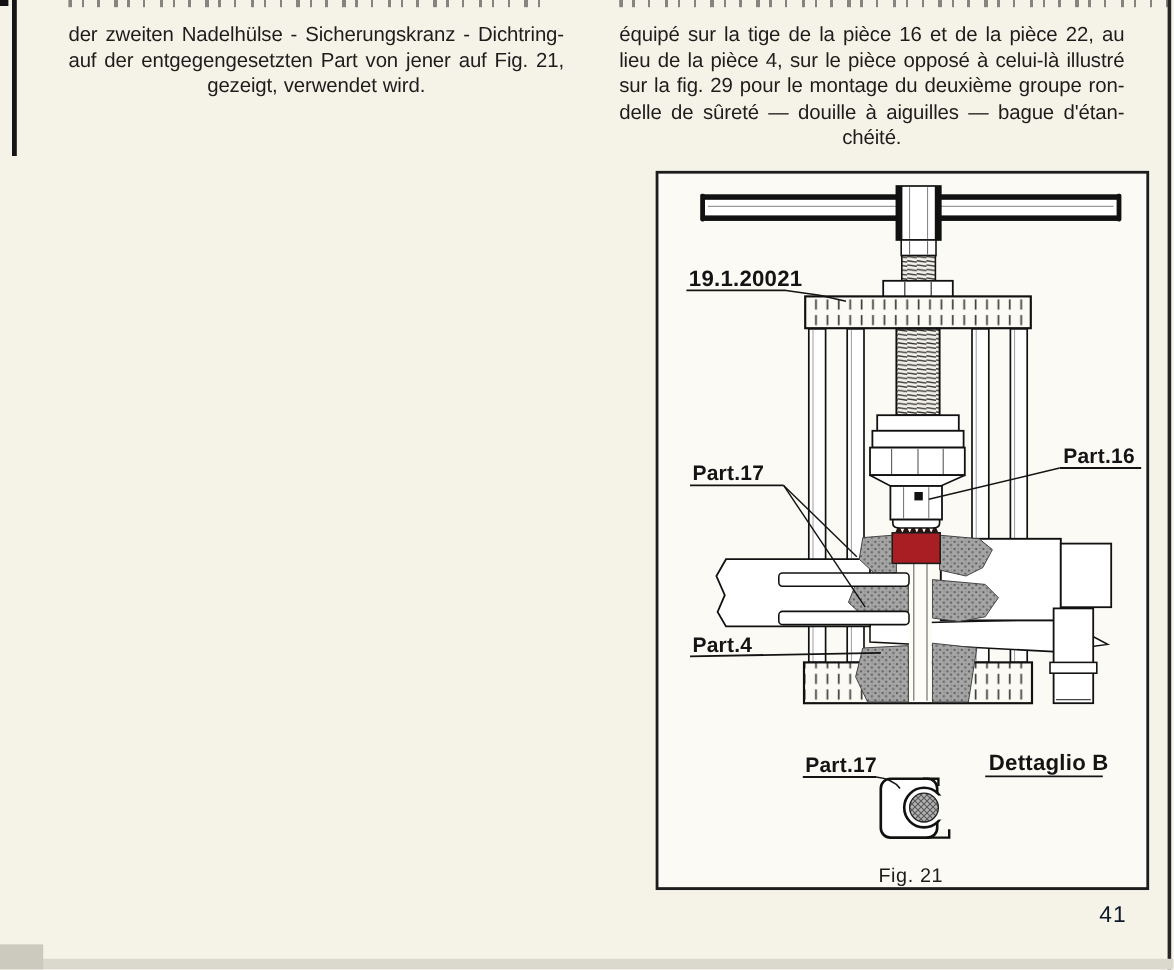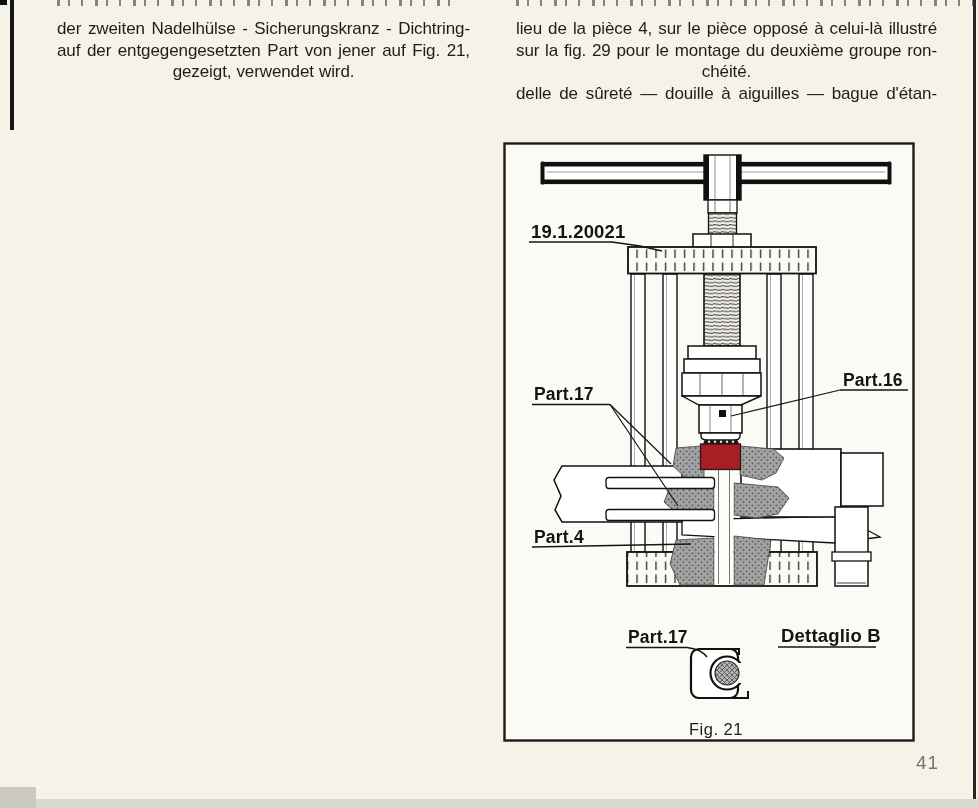--- a/index.html
+++ b/index.html
@@ -20,22 +20,22 @@
     background:repeating-linear-gradient(90deg,#2a2a2a 0 3px,transparent 3px 11px,#2a2a2a 11px 13px,transparent 13px 24px,#2a2a2a 24px 26px,transparent 26px 38px);}
   .cut-left{left:57px; width:400px;}
   .cut-right{left:516px; width:459px;}
   
   .col{position:absolute; top:18px; font-size:17px; line-height:21.6px; letter-spacing:-0.1px; word-spacing:0.4px;}
   .col-de{left:57px; width:413px;}
   .col-fr{left:516px; width:421px;}
   .tline{text-align:center;}
   .jl{text-align:justify; text-align-last:justify;}
   
-  .figure-box{position:absolute; left:503px; top:142px; width:412px; height:600px;}
-  .page-number{position:absolute; left:916px; top:752px; font-size:19px; letter-spacing:1px; color:#737373;}
+  .figure-box{position:absolute; left:546px; top:142px; width:412px; height:600px;}
+  .page-number{position:absolute; left:916px; top:752px; font-size:19px; letter-spacing:1px; color:#0f172a;}
   svg text{font-family:"Liberation Sans", sans-serif;}
   .lbl{font-weight:700; font-size:17.5px; fill:#141414; letter-spacing:.2px;}
   .lbl-big{font-weight:700; font-size:18.5px; fill:#141414; letter-spacing:.2px;}
   .cap{font-weight:400; font-size:16.5px; fill:#1c1c1c; letter-spacing:.5px;}
 </style>
 </head>
 <body>
 
 <div class="page">
 
@@ -44,24 +44,25 @@
   <div class="corner-mark"></div>
   <div class="cut cut-left"></div>
   <div class="cut cut-right"></div>
 
   <div class="col col-de">
       <div class="tline jl">der zweiten Nadelhülse - Sicherungskranz - Dichtring-</div>
       <div class="tline jl">auf der entgegengesetzten Part von jener auf Fig. 21,</div>
       <div class="tline">gezeigt, verwendet wird.</div>
     </div>
   <div class="col col-fr">
+      <div class="tline jl">équipé sur la tige de la pièce 16 et de la pièce 22, au</div>
       <div class="tline jl">lieu de la pièce 4, sur le pièce opposé à celui-là illustré</div>
       <div class="tline jl">sur la fig. 29 pour le montage du deuxième groupe ron-</div>
+      <div class="tline jl">delle de sûreté — douille à aiguilles — bague d'étan-</div>
       <div class="tline">chéité.</div>
-      <div class="tline jl">delle de sûreté — douille à aiguilles — bague d'étan-</div>
     </div>
 
   <div class="figure-box">
   <svg width="412" height="600" viewBox="526 142 412 600">
     <defs>
       <pattern id="stip" width="6" height="6" patternUnits="userSpaceOnUse">
         <rect width="6" height="6" fill="#a6a6a6"></rect>
         <circle cx="1.5" cy="1.5" r="1" fill="#5e5e5e"></circle>
         <circle cx="4.5" cy="4.2" r="1.1" fill="#6b6b6b"></circle>
         <circle cx="4.8" cy="1" r="0.7" fill="#8a8a8a"></circle>

